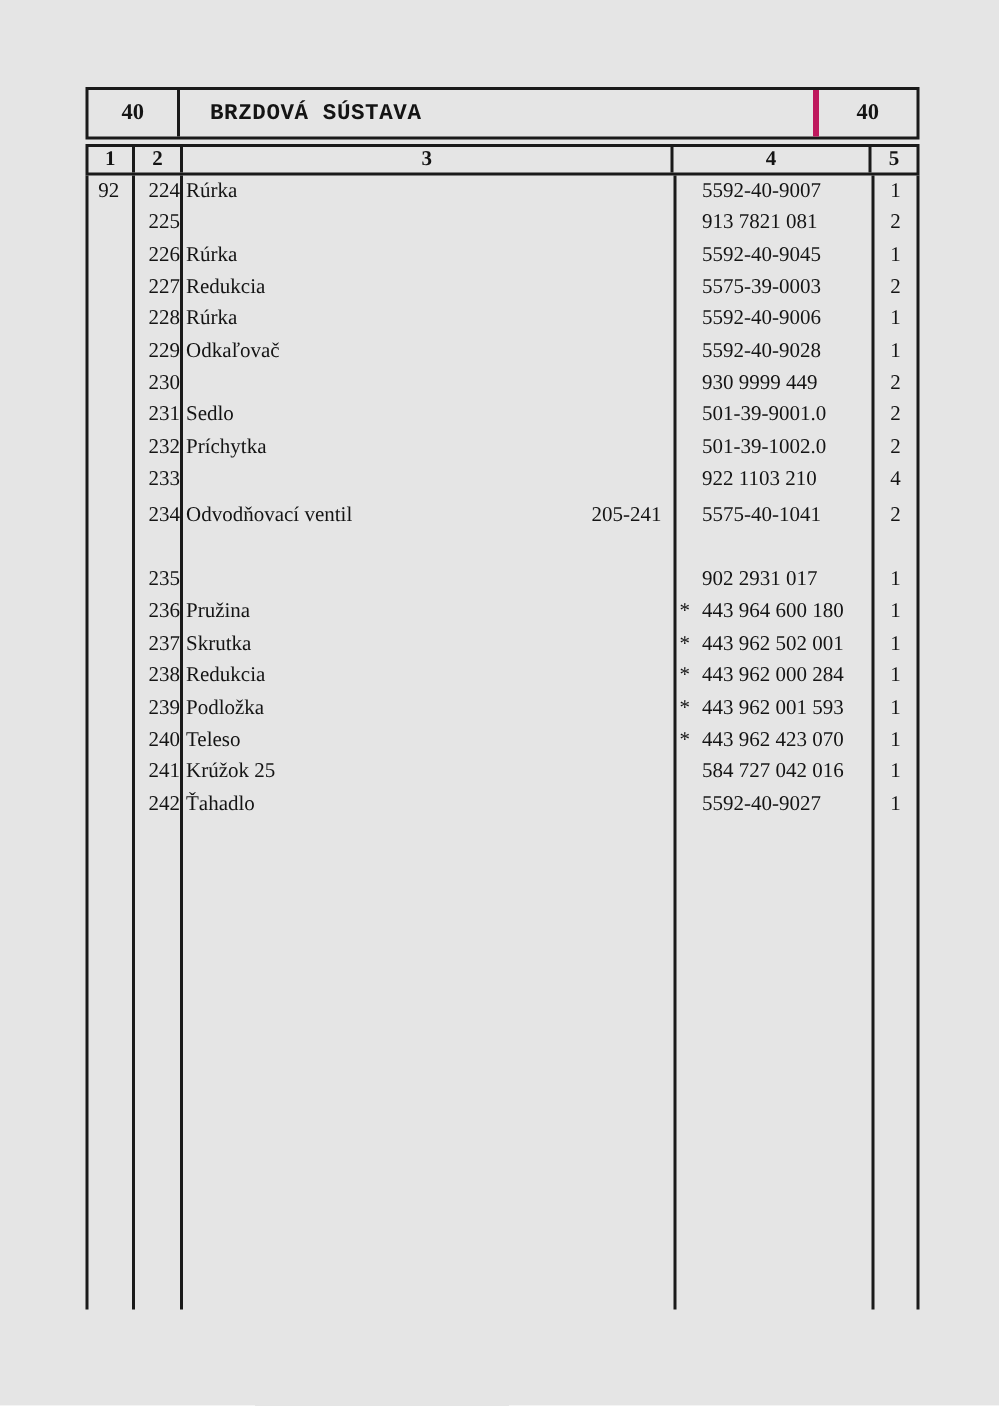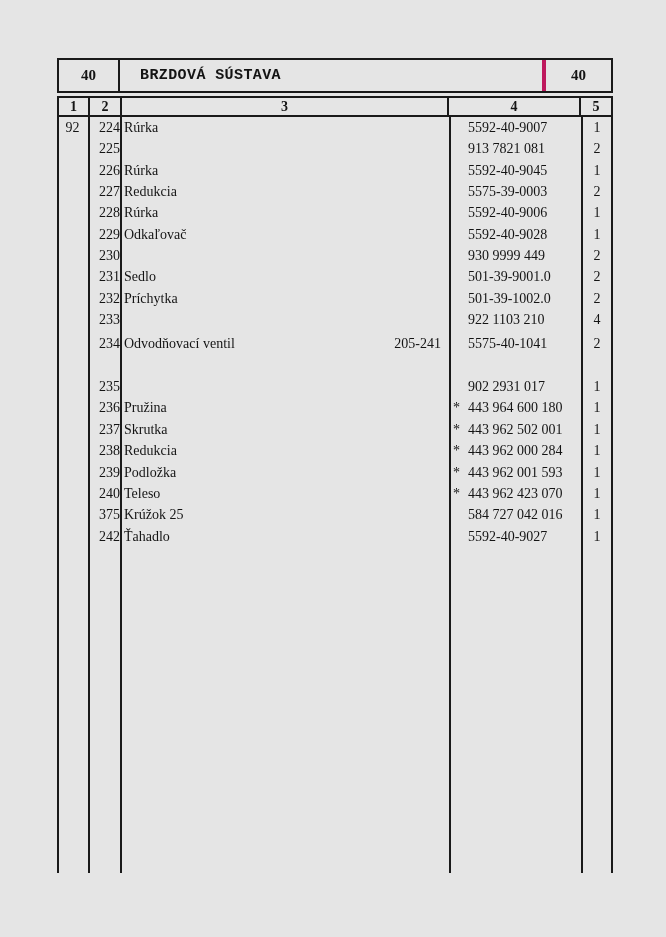--- a/index.html
+++ b/index.html
@@ -193,21 +193,21 @@
           <span class="c5">1</span>
         </div>
         <div class="row">
           <span class="c2">240</span>
           <span class="c3">Teleso</span>
           <span class="star">*</span>
           <span class="c4">443 962 423 070</span>
           <span class="c5">1</span>
         </div>
         <div class="row">
-          <span class="c2">375</span>
+          <span class="c2">241</span>
           <span class="c3">Krúžok 25</span>
           <span class="c4">584 727 042 016</span>
           <span class="c5">1</span>
         </div>
         <div class="row">
           <span class="c2">242</span>
           <span class="c3">Ťahadlo</span>
           <span class="c4">5592-40-9027</span>
           <span class="c5">1</span>
         </div>

